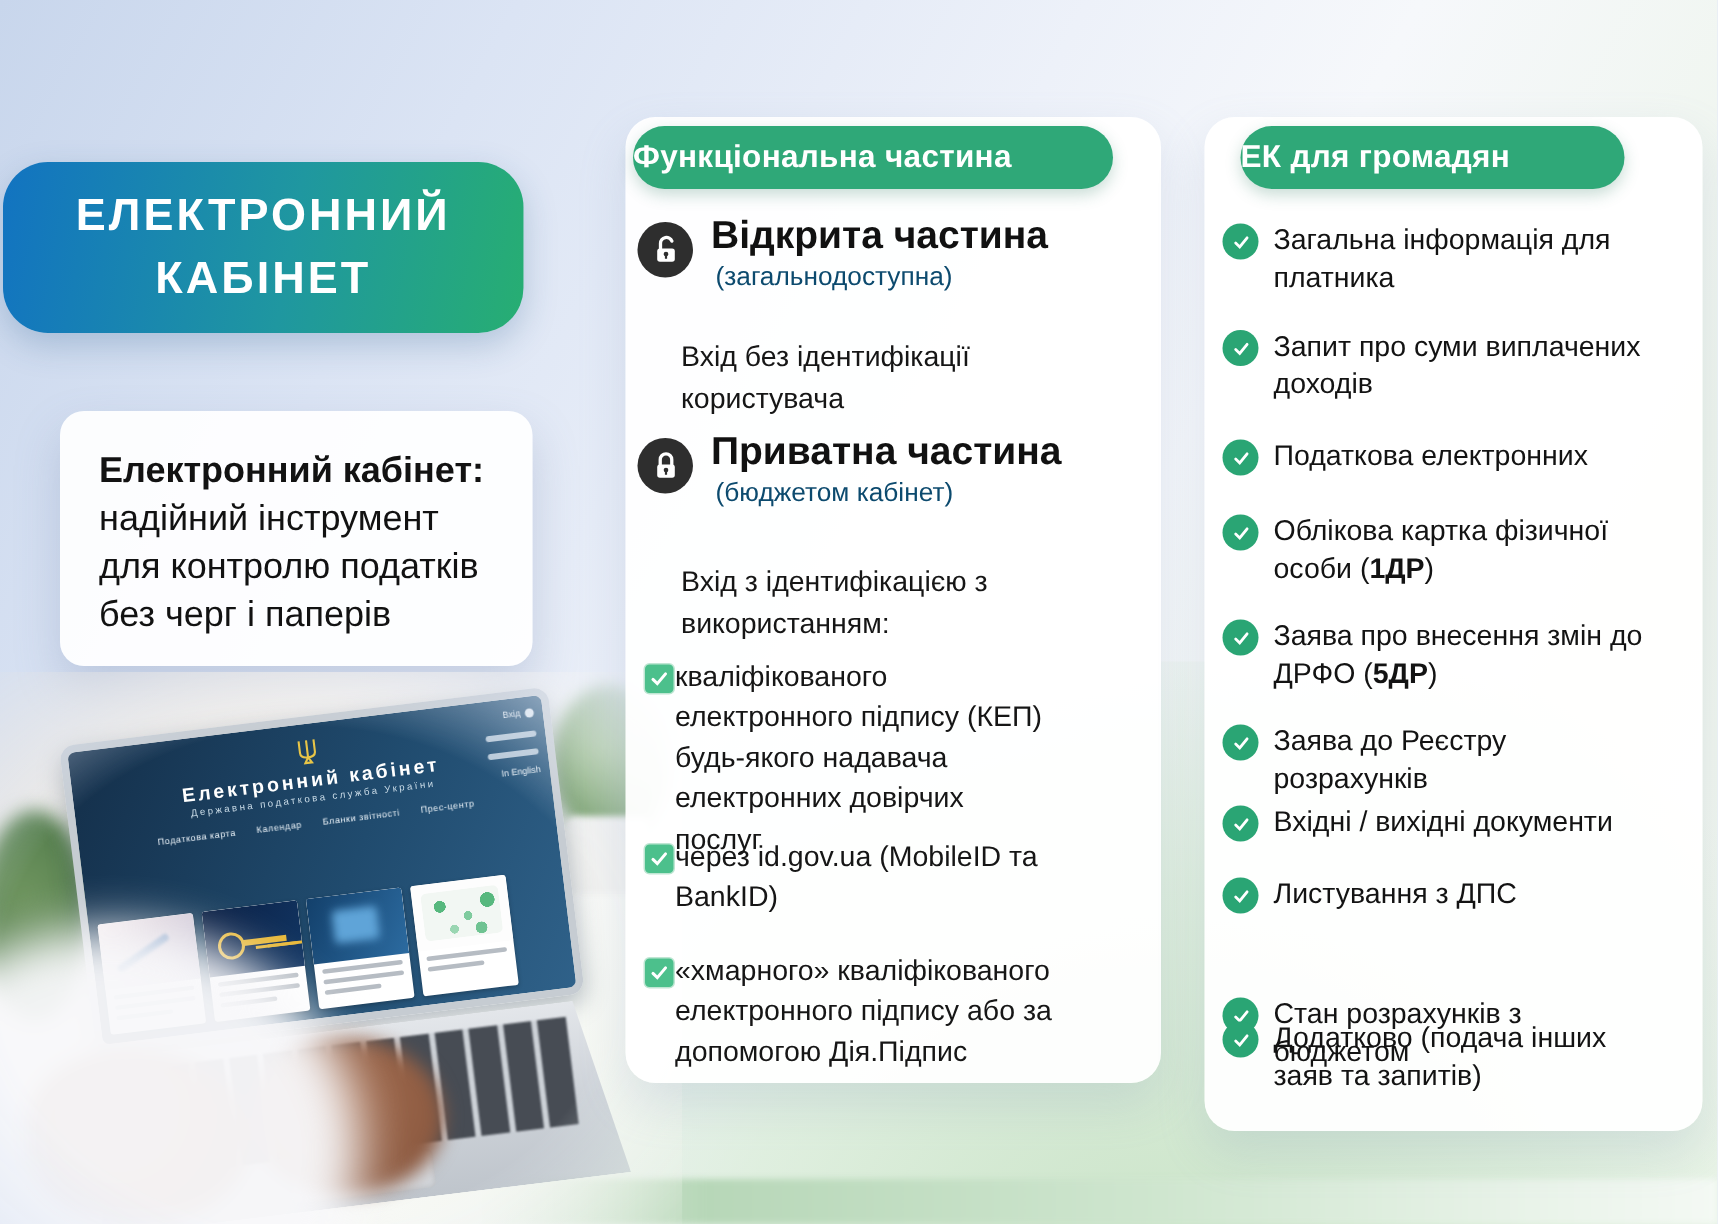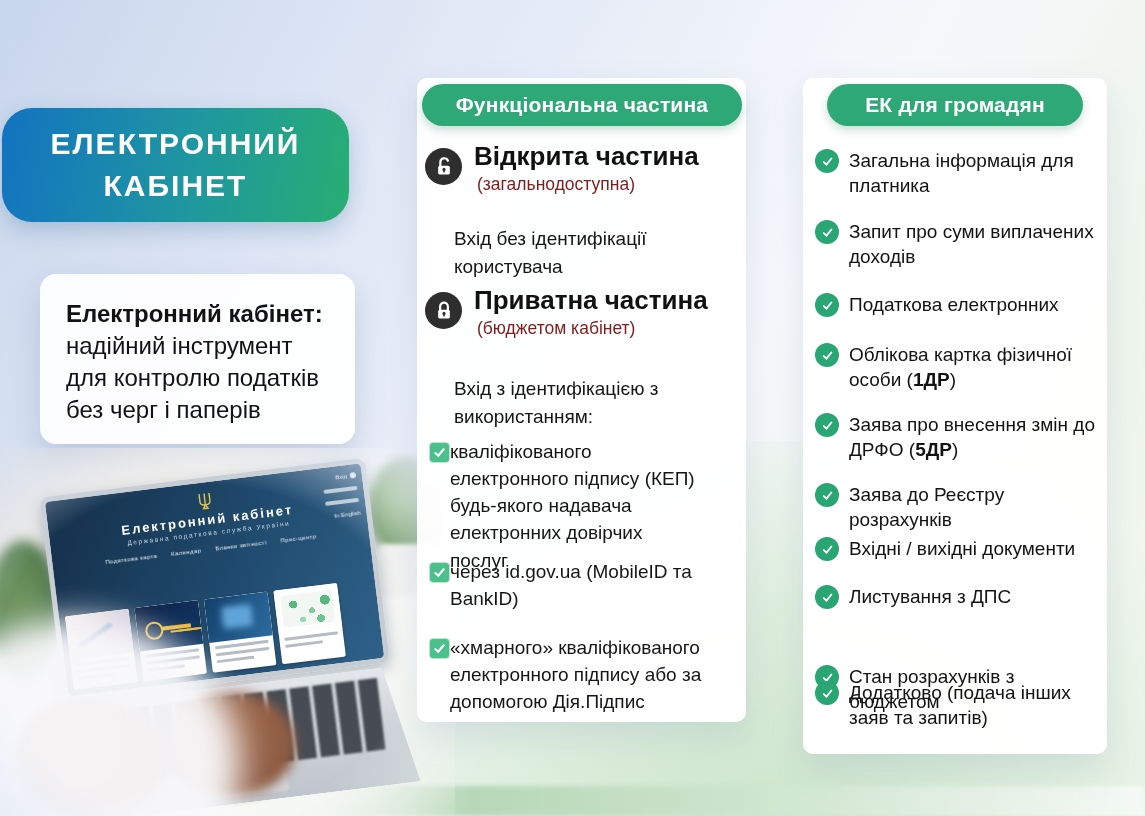--- a/index.html
+++ b/index.html
@@ -20,37 +20,37 @@
 
   
   .intro-box{position:absolute;left:40px;top:274px;width:315px;height:170px;border-radius:16px;
     background:rgba(255,255,255,.93);box-shadow:0 14px 30px rgba(110,130,170,.28);box-sizing:border-box;
     padding:24px 22px 0 26px;}
   .intro-box p{margin:0;font-size:24px;line-height:1.33;color:#121212;width:272px;}
   .intro-box strong{font-weight:bold;}
 
   
   .pill{position:absolute;height:42px;border-radius:21px;background:#2fa878;display:flex;align-items:center;
-    justify-content:center;color:#fff;font-weight:bold;font-size:21px;letter-spacing:.2px;
+    color:#fff;font-weight:bold;font-size:21px;letter-spacing:.2px;
     box-shadow:0 4px 10px rgba(40,120,90,.25);z-index:5;}
   .pill-functional{left:422px;top:84px;width:320px;}
   .pill-citizens{left:827px;top:84px;width:256px;}
 
   
-  .card{position:absolute;border-radius:10px;background:rgba(255,255,255,.95);
-    box-shadow:0 14px 32px rgba(130,150,185,.20);}
+  .card{position:absolute;border-radius:20px;background:rgba(255,255,255,.95);
+    box-shadow:0 14px 32px rgba(130,150,185,.20);padding-left:28px;}
   .card-functional{left:417px;top:78px;width:329px;height:644px;}
   .card-citizens{left:803px;top:78px;width:304px;height:676px;}
 
   
   .lock-icon{position:absolute;width:37px;height:37px;border-radius:50%;background:#2e2e2e;
     display:flex;align-items:center;justify-content:center;}
   .lock-block{position:absolute;}
   .lock-title{font-size:26px;font-weight:bold;color:#111;line-height:1.1;}
-  .lock-sub{font-size:17.5px;color:#7f1d1d;margin-top:3px;padding-left:3px;}
+  .lock-sub{font-size:17.5px;color:#0c4a6e;margin-top:3px;padding-left:3px;}
   .para{position:absolute;font-size:19px;line-height:1.45;color:#161616;width:252px;}
   .method{position:absolute;left:12px;display:flex;gap:0;width:300px;}
   .checkbox{flex:0 0 auto;width:19px;height:19px;margin-top:4px;border-radius:4px;background:#4cc08c;
     border:1px solid #bfe6d3;display:flex;align-items:center;justify-content:center;}
   .method-text{font-size:19px;line-height:1.43;color:#161616;width:255px;}
 
   
   .c-row{position:absolute;left:12px;display:flex;gap:10px;width:286px;}
   .c-check{flex:0 0 auto;width:24px;height:24px;border-radius:50%;background:#2aa574;
     display:flex;align-items:center;justify-content:center;margin-top:1px;}

